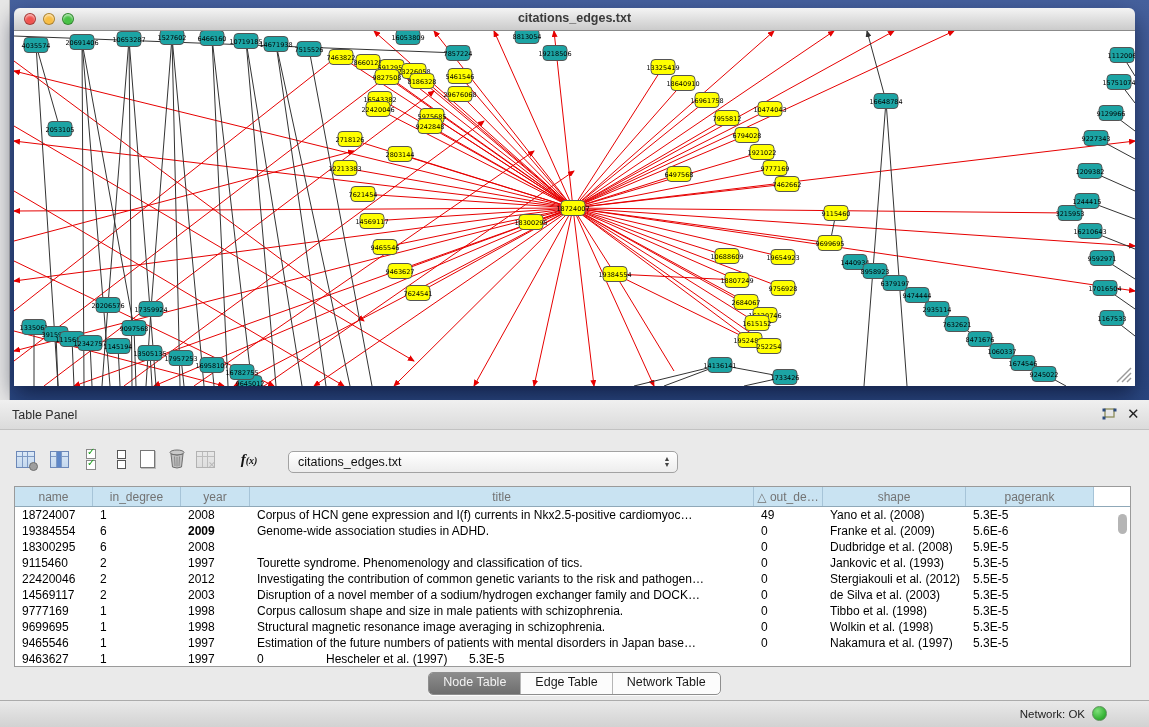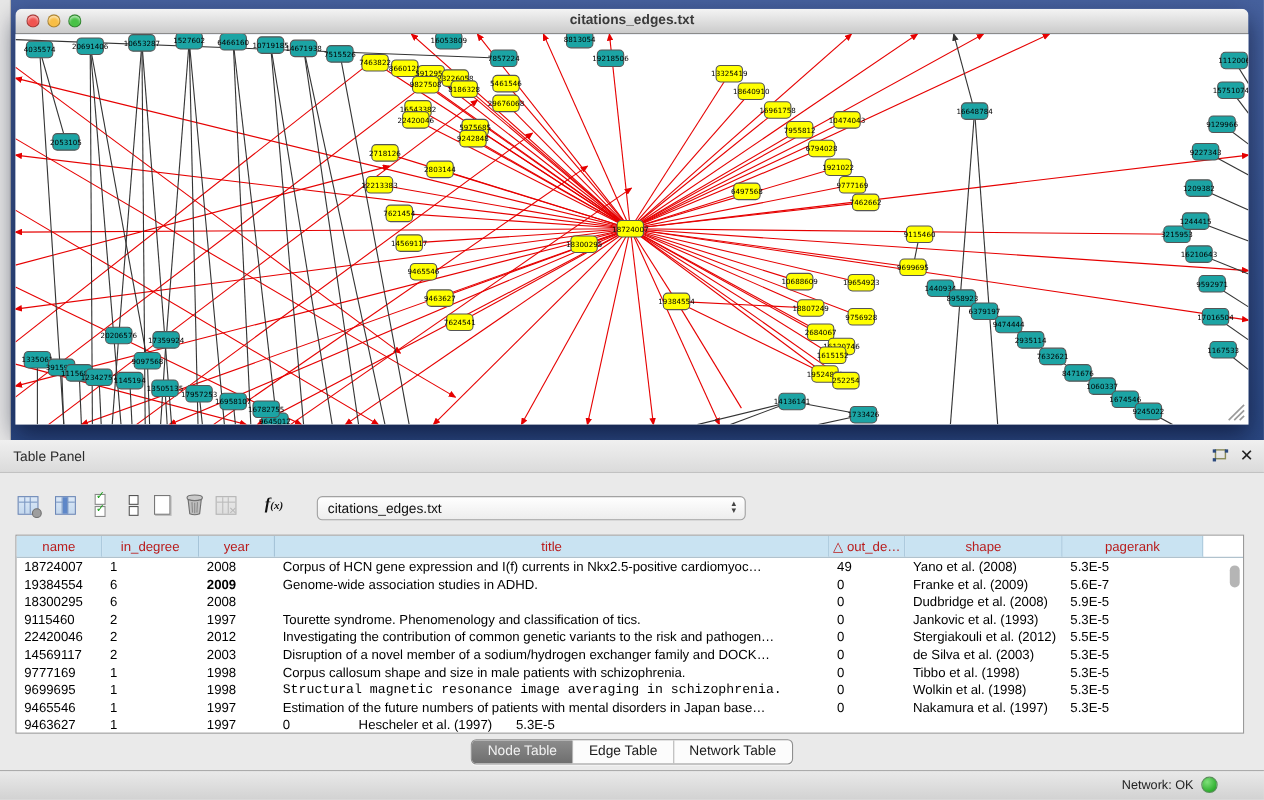--- a/index.html
+++ b/index.html
@@ -39,21 +39,21 @@
   .fx small{font-size:10px;font-weight:bold;}
   .combo{position:absolute;left:288px;top:21px;width:390px;height:22px;border:1px solid #A2A2A2;border-radius:5px;
          background:linear-gradient(#FFFFFF,#EDEDED);box-sizing:border-box;display:flex;align-items:center;cursor:pointer;}
   .combo-text{flex:1;padding-left:9px;font-size:12.5px;color:#111;}
   .combo-arrows{width:20px;text-align:center;font-size:7px;line-height:6px;color:#444;}
 
   
   .dtable{position:absolute;left:14px;top:56px;width:1117px;height:181px;background:#FFFFFF;
           border:1px solid #9A9A9A;box-sizing:border-box;overflow:hidden;}
   .hrow{display:flex;height:19px;border-bottom:1px solid #8FA8B8;}
-  .hcell{background:#C9E3F2;border-right:1px solid #A6C4D8;box-sizing:border-box;font-size:12px;color:#b91c1c;
+  .hcell{background:#C9E3F2;border-right:1px solid #A6C4D8;box-sizing:border-box;font-size:12px;color:#737373;
          display:flex;align-items:center;justify-content:center;overflow:hidden;white-space:nowrap;cursor:pointer;}
   .hcell.filler{background:#FFFFFF;border-right:none;cursor:default;}
   .drow{display:flex;height:16px;}
   .dcell{box-sizing:border-box;padding:1px 0 0 7px;font-size:12px;color:#000;overflow:hidden;white-space:nowrap;cursor:default;}
   .vscroll{position:absolute;right:3px;top:27px;width:9px;height:148px;}
   .vthumb{position:absolute;left:0;top:0;width:9px;height:20px;border-radius:5px;background:#B5B5B5;}
 
   
   .tabbar{position:absolute;left:0;top:242px;width:1149px;height:26px;display:flex;justify-content:center;}
   .seg{display:flex;border:1px solid #8E8E8E;border-radius:5px;overflow:hidden;height:21px;background:#FCFCFC;
@@ -727,21 +727,21 @@
             <div class="dcell" style="width: 143px;">Yano et al. (2008)</div>
             <div class="dcell" style="width: 128px;">5.3E-5</div>
           </div>
           <div class="drow">
             <div class="dcell" style="width: 78px;">19384554</div>
             <div class="dcell" style="width: 88px;">6</div>
             <div class="dcell" style="width: 69px; font-weight: bold;">2009</div>
             <div class="dcell" style="width: 504px;">Genome-wide association studies in ADHD.</div>
             <div class="dcell" style="width: 69px;">0</div>
             <div class="dcell" style="width: 143px;">Franke et al. (2009)</div>
-            <div class="dcell" style="width: 128px;">5.6E-7</div>
+            <div class="dcell" style="width: 128px;">5.6E-6</div>
           </div>
           <div class="drow">
             <div class="dcell" style="width: 78px;">18300295</div>
             <div class="dcell" style="width: 88px;">6</div>
             <div class="dcell" style="width: 69px;">2008</div>
             <div class="dcell" style="width: 504px; margin-top: 44px;">Estimation of significance thresholds for genomewide association scans.</div>
             <div class="dcell" style="width: 69px;">0</div>
             <div class="dcell" style="width: 143px;">Dudbridge et al. (2008)</div>
             <div class="dcell" style="width: 128px;">5.9E-5</div>
           </div>
@@ -778,21 +778,21 @@
             <div class="dcell" style="width: 69px;">1998</div>
             <div class="dcell" style="width: 504px;">Corpus callosum shape and size in male patients with schizophrenia.</div>
             <div class="dcell" style="width: 69px;">0</div>
             <div class="dcell" style="width: 143px;">Tibbo et al. (1998)</div>
             <div class="dcell" style="width: 128px;">5.3E-5</div>
           </div>
           <div class="drow">
             <div class="dcell" style="width: 78px;">9699695</div>
             <div class="dcell" style="width: 88px;">1</div>
             <div class="dcell" style="width: 69px;">1998</div>
-            <div class="dcell" style="width: 504px; font-family: Liberation Mono, monospace;">Structural magnetic resonance image averaging in schizophrenia.</div>
+            <div class="dcell" style="width: 504px;">Structural magnetic resonance image averaging in schizophrenia.</div>
             <div class="dcell" style="width: 69px;">0</div>
             <div class="dcell" style="width: 143px;">Wolkin et al. (1998)</div>
             <div class="dcell" style="width: 128px;">5.3E-5</div>
           </div>
           <div class="drow">
             <div class="dcell" style="width: 78px;">9465546</div>
             <div class="dcell" style="width: 88px;">1</div>
             <div class="dcell" style="width: 69px;">1997</div>
             <div class="dcell" style="width: 504px;">Estimation of the future numbers of patients with mental disorders in Japan base…</div>
             <div class="dcell" style="width: 69px;">0</div>

